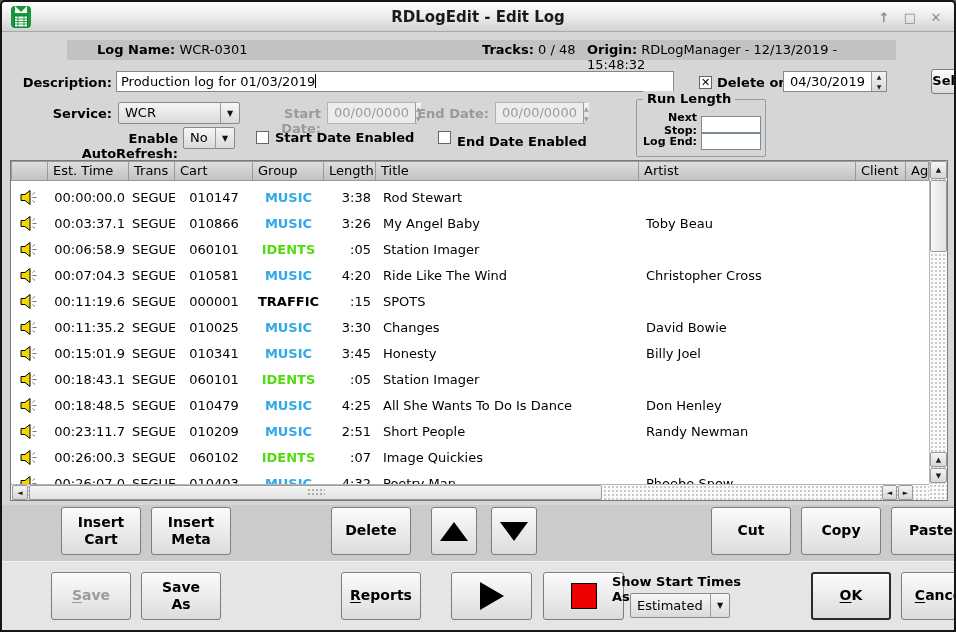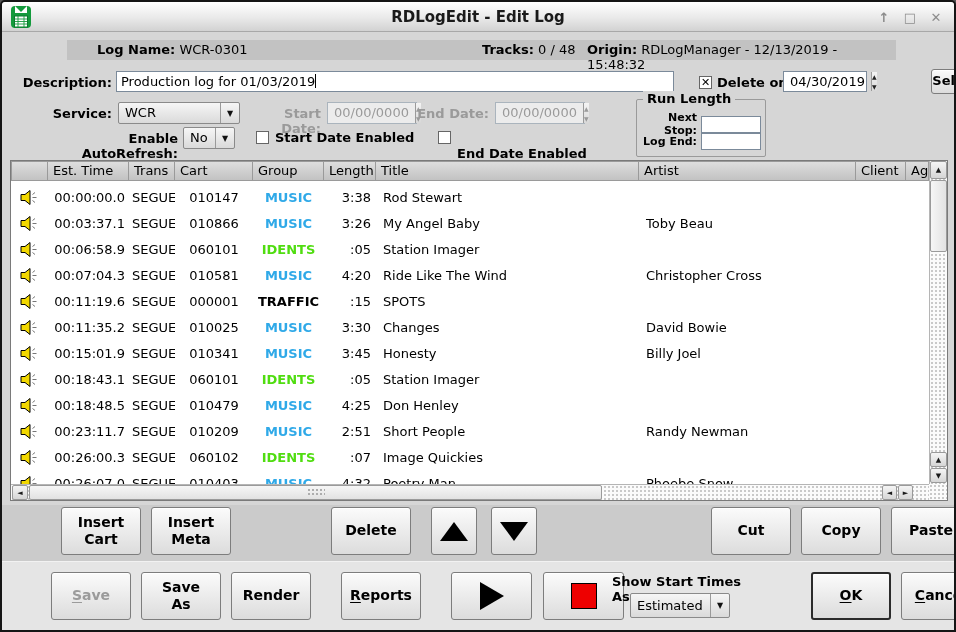--- a/index.html
+++ b/index.html
@@ -189,21 +189,21 @@
     <span class="ib-tracks"><span class="lbl">Tracks:</span> <span>0 / 48</span></span>
     <span class="ib-origin"><span class="lbl">Origin:</span> <span>RDLogManager - 12/13/2019 - 15:48:32</span></span>
   </div>
 
   <div class="flabel right" style="left:18px; top:73px; width:92px;">Description:</div>
   <div class="lineedit" style="left:114px; top:69px; width:558px; height:21px;"><span>Production log for 01/03/2019</span><span class="caret"></span></div>
 
   <div class="checkbox" style="left:697px; top:74px;">✕</div>
   <div class="flabel" style="left:715px; top:73px;">Delete on</div>
 
-  <div class="spinbox" style="left:781px; top:69px; width:84px; height:21px;">
+  <div class="spinbox" style="left:781px; top:69px; width:104px; height:21px;">
     <div class="sval" style="text-align:center;">04/30/2019</div>
     <div class="sbtns">
       <div>▲</div>
       <div>▼</div>
     </div>
   </div>
   <div class="pushbtn small" style="left:893px; top:67px; width:48px; height:25px;">Select</div>
 
   <div class="flabel right" style="left:30px; top:104px; width:80px;">Service:</div>
   <div class="combobox" style="left:116px; top:100px; width:122px; height:22px;">
@@ -232,21 +232,21 @@
   <div class="flabel right" style="left:26px; top:129px; width:150px;">Enable AutoRefresh:</div>
   <div class="combobox" style="left:181px; top:125px; width:52px; height:22px;">
     <div class="cval">No</div>
     <div class="carrow">▼</div>
   </div>
 
   <div class="checkbox" style="left:254px; top:129px;"></div>
   <div class="flabel" style="left:273px; top:128px;">Start Date Enabled</div>
 
   <div class="checkbox" style="left:436px; top:129px;"></div>
-  <div class="flabel" style="left:455px; top:144px;text-align:right;">End Date Enabled</div>
+  <div class="flabel" style="left:455px; top:132px;text-align:right;">End Date Enabled</div>
 
   <div class="groupbox" style="left:634px; top:97px; width:130px; height:58px;">
     <div class="gtitle">Run Length</div>
     <div class="grow" style="left:0; top:11px;">
       <div class="glbl">Next Stop:</div>
       <div class="ginput"></div>
     </div>
     <div class="grow" style="left:0; top:33px;">
       <div class="glbl">Log End:</div>
       <div class="ginput"></div>
@@ -408,20 +408,21 @@
             <svg width="19" height="15" viewBox="0 0 19 15">
               <polygon points="1,4.5 5,4.5 10,0.5 10,14.5 5,10.5 1,10.5" fill="#f2d800" stroke="#000" stroke-width="1"></polygon>
               <path d="M12.5,4.5 L15,2.5 M12.5,7.5 L16.5,7.5 M12.5,10.5 L15,12.5" stroke="#777" stroke-width="1" fill="none"></path>
             </svg>
           </div>
           <div class="tcell c-est">00:18:48.5</div>
           <div class="tcell c-trans">SEGUE</div>
           <div class="tcell c-cart">010479</div>
           <div class="tcell c-group" style="color:#2fa9e8">MUSIC</div>
           <div class="tcell c-len">4:25</div>
+          <div class="tcell c-title">All She Wants To Do Is Dance</div>
           <div class="tcell c-artist">Don Henley</div>
           <div class="tcell c-client"></div>
           <div class="tcell c-age"></div>
         </div>
         <div class="trow">
           <div class="tcell c-icon">
             <svg width="19" height="15" viewBox="0 0 19 15">
               <polygon points="1,4.5 5,4.5 10,0.5 10,14.5 5,10.5 1,10.5" fill="#f2d800" stroke="#000" stroke-width="1"></polygon>
               <path d="M12.5,4.5 L15,2.5 M12.5,7.5 L16.5,7.5 M12.5,10.5 L15,12.5" stroke="#777" stroke-width="1" fill="none"></path>
             </svg>
@@ -499,21 +500,20 @@
   <div class="pushbtn" style="left:393px; top:505px; width:46px; height:48px;"><div class="tri-up"></div></div>
   <div class="pushbtn" style="left:453px; top:505px; width:46px; height:48px;"><div class="tri-down"></div></div>
   <div class="pushbtn" style="left:673px; top:505px; width:80px; height:48px;">Cut</div>
   <div class="pushbtn" style="left:763px; top:505px; width:80px; height:48px;">Copy</div>
   <div class="pushbtn" style="left:853px; top:505px; width:80px; height:48px;">Paste</div>
 
   <div class="panel2"></div>
   <div class="pushbtn disabled" style="left:13px; top:570px; width:80px; height:48px;"><u>S</u>ave</div>
   <div class="pushbtn" style="left:103px; top:570px; width:80px; height:48px;">Save
 As</div>
-  <div class="pushbtn" style="left:193px; top:570px; width:80px; height:48px;">Render</div>
   <div class="pushbtn" style="left:303px; top:570px; width:80px; height:48px;"><u>R</u>eports</div>
   <div class="pushbtn" style="left:413px; top:570px; width:81px; height:48px;"><div class="tri-play"></div></div>
   <div class="pushbtn" style="left:505px; top:570px; width:81px; height:48px;"><div class="sq-stop"></div></div>
 
   <div class="flabel" style="left:610px; top:572px; width:140px;">Show Start Times As</div>
   <div class="combobox" style="left:628px; top:591px; width:100px; height:25px;">
     <div class="cval" style="padding-top:4px;">Estimated</div>
     <div class="carrow">▼</div>
   </div>
 

